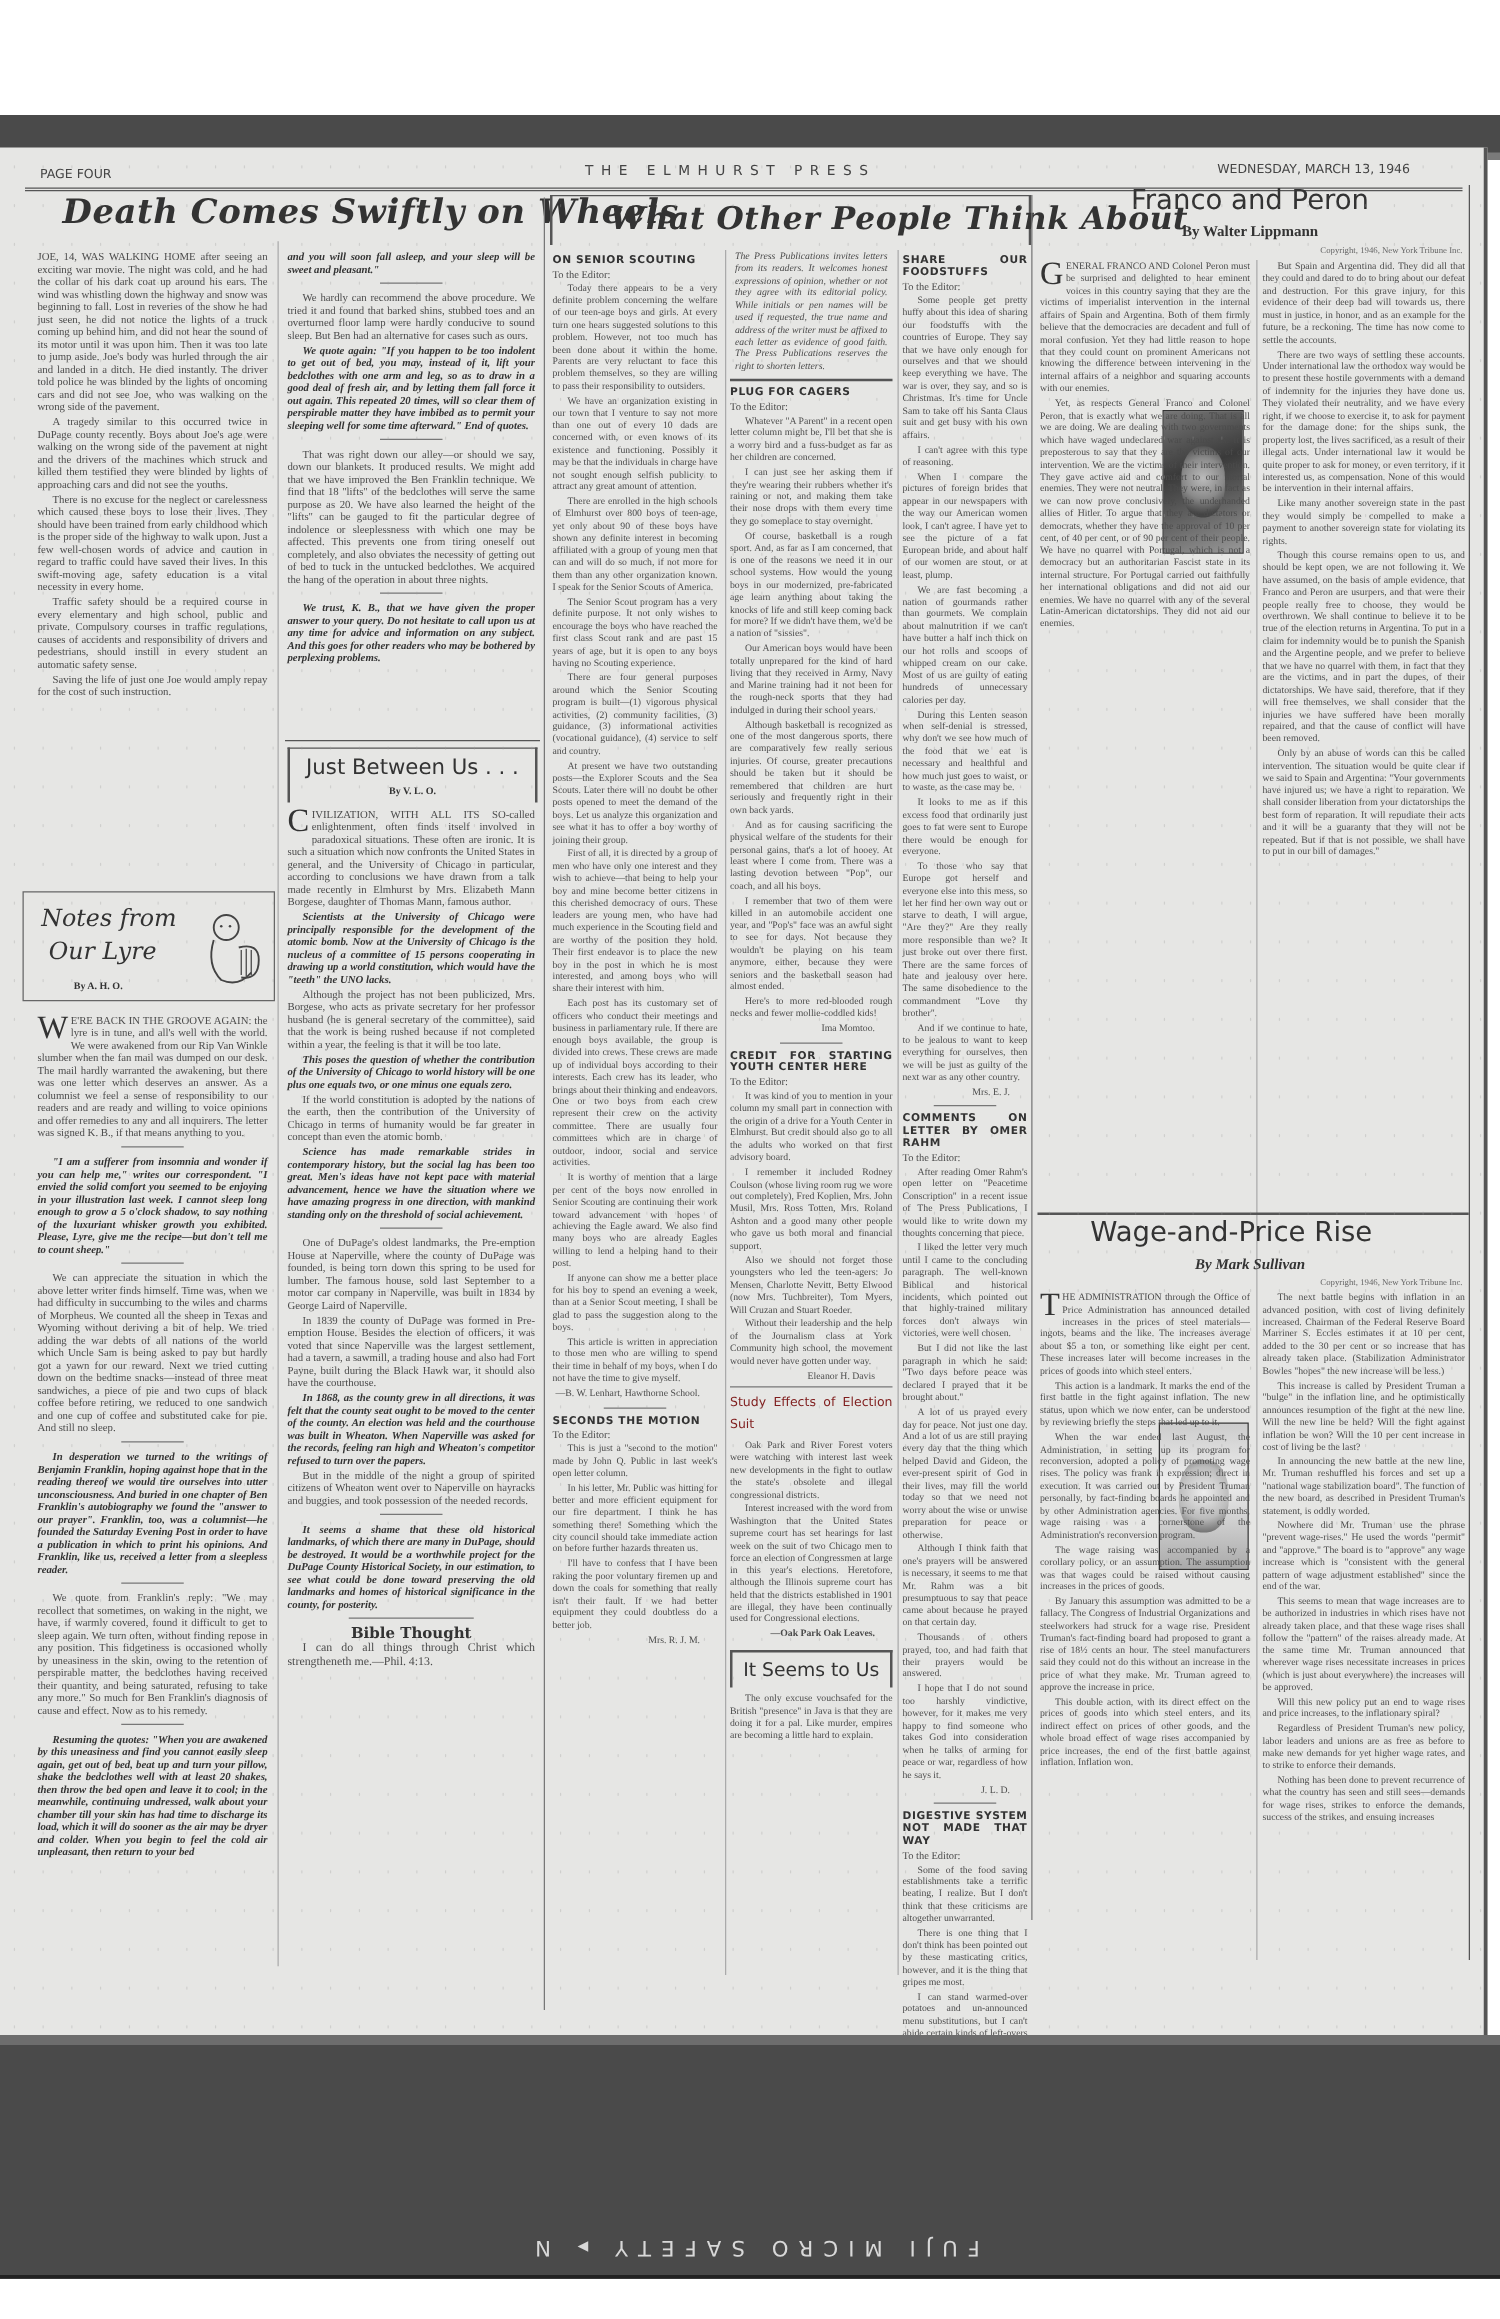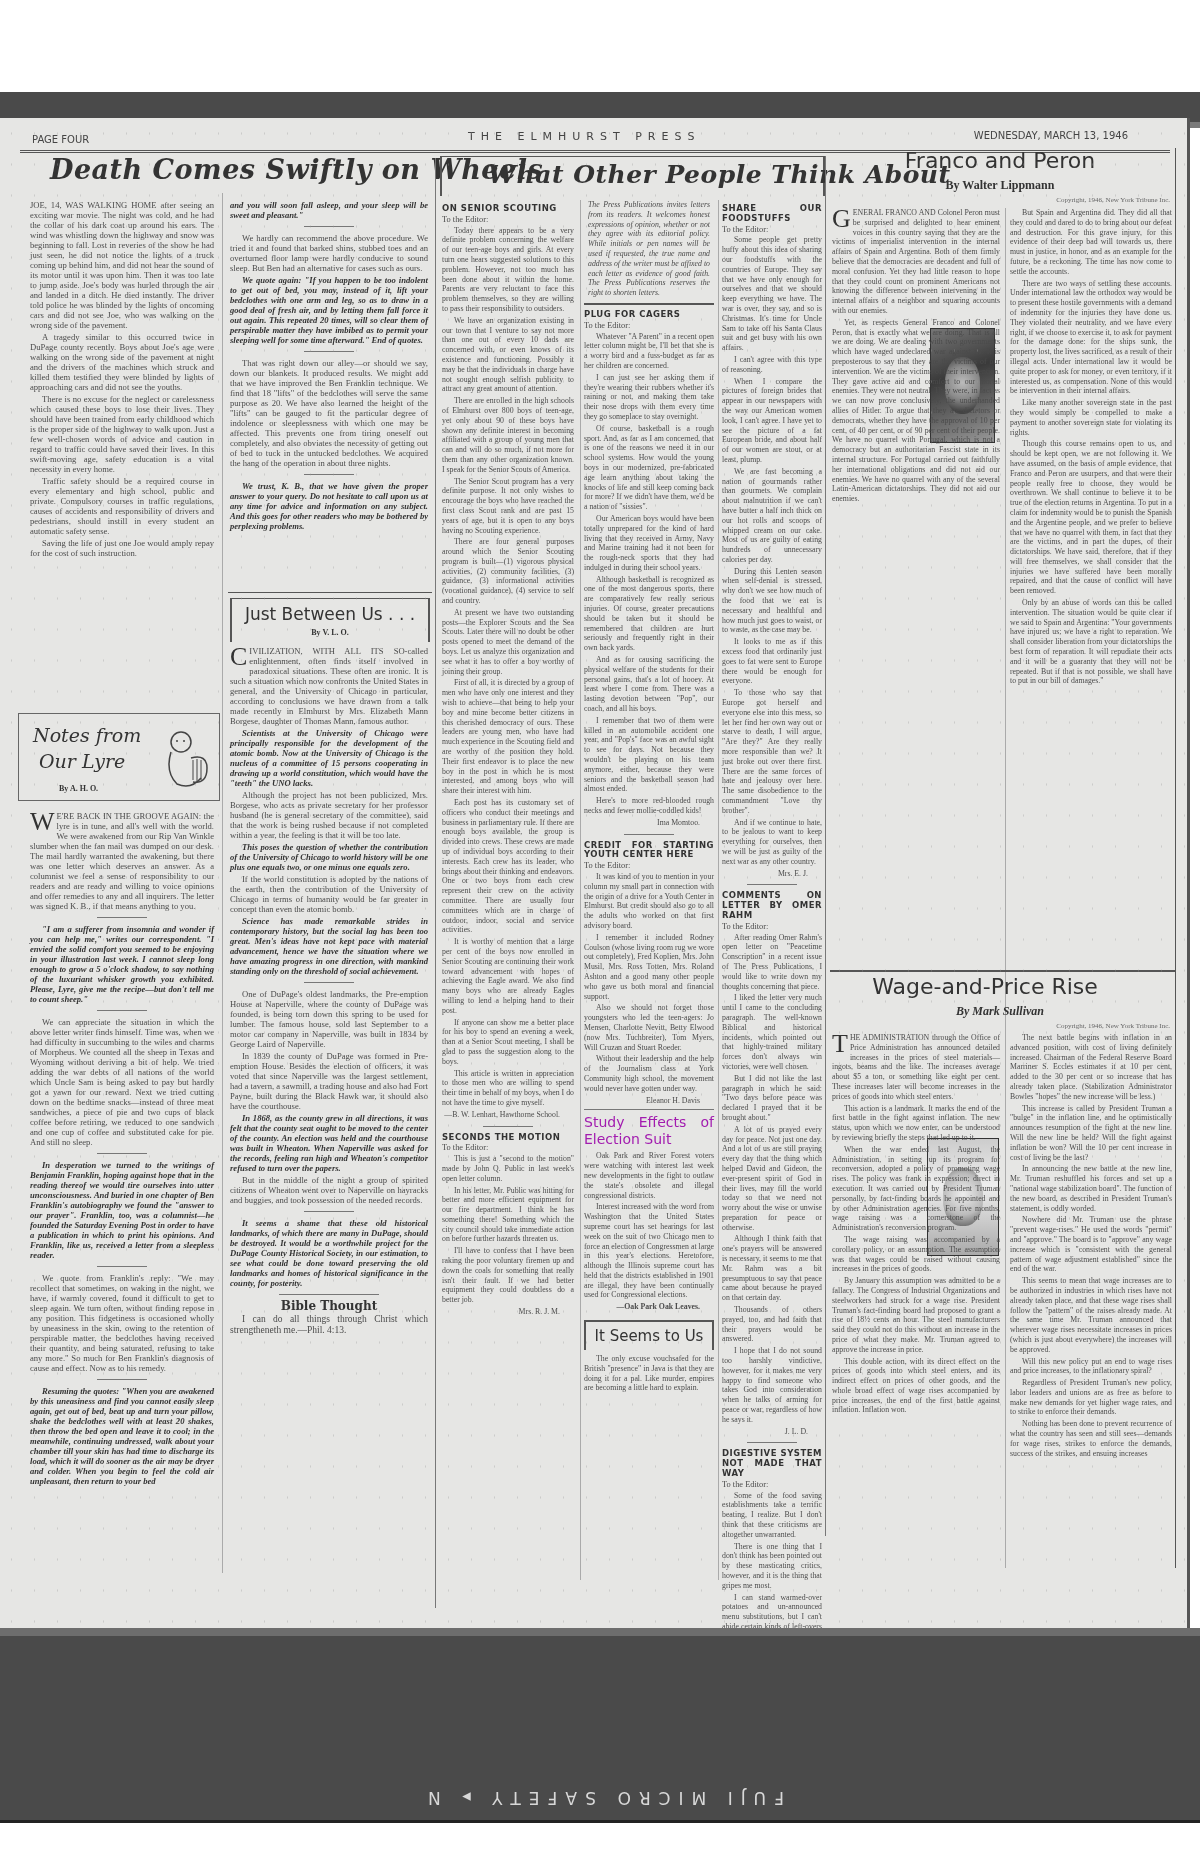--- a/index.html
+++ b/index.html
@@ -202,21 +202,21 @@
     <div class="sig">Ima Momtoo.</div>
     <div class="sep"></div>
     <h4>CREDIT FOR STARTING YOUTH CENTER HERE</h4>
     <div class="tte">To the Editor:</div>
     <p>It was kind of you to mention in your column my small part in connection with the origin of a drive for a Youth Center in Elmhurst. But credit should also go to all the adults who worked on that first advisory board.</p>
     <p>I remember it included Rodney Coulson (whose living room rug we wore out completely), Fred Koplien, Mrs. John Musil, Mrs. Ross Totten, Mrs. Roland Ashton and a good many other people who gave us both moral and financial support.</p>
     <p>Also we should not forget those youngsters who led the teen-agers: Jo Mensen, Charlotte Nevitt, Betty Elwood (now Mrs. Tuchbreiter), Tom Myers, Will Cruzan and Stuart Roeder.</p>
     <p>Without their leadership and the help of the Journalism class at York Community high school, the movement would never have gotten under way.</p>
     <div class="sig">Eleanor H. Davis</div>
     <div class="hline" style="position:relative; width:100%; margin:4px 0;"></div>
-    <div style="font-family:'DejaVu Sans',sans-serif; font-size:14px; line-height:17px; color:#a21caf; margin:4px 0 3px;">Study Effects of Election Suit</div>
+    <div style="font-family:'DejaVu Sans',sans-serif; font-size:10px; line-height:17px; color:#7f1d1d; margin:4px 0 3px;">Study Effects of Election Suit</div>
     <p>Oak Park and River Forest voters were watching with interest last week new developments in the fight to outlaw the state's obsolete and illegal congressional districts.</p>
     <p>Interest increased with the word from Washington that the United States supreme court has set hearings for last week on the suit of two Chicago men to force an election of Congressmen at large in this year's elections. Heretofore, although the Illinois supreme court has held that the districts established in 1901 are illegal, they have been continually used for Congressional elections.</p>
     <div class="sig" style="font-weight:bold;">—Oak Park Oak Leaves.</div>
     <div style="border:2px solid #555; border-bottom:none; height:30px; margin-top:8px; text-align:center; font-family:'DejaVu Sans',sans-serif; font-size:15px; line-height:28px; color:#333;">It Seems to Us</div>
     <p style="margin-top:4px;">The only excuse vouchsafed for the British "presence" in Java is that they are doing it for a pal. Like murder, empires are becoming a little hard to explain.</p>
   </div>
 
   <div class="col" style="left:722px; top:82px; width:100px; font-size:7.8px; line-height:9.8px;">
     <h4>SHARE OUR FOODSTUFFS</h4>
     <div class="tte">To the Editor:</div>

